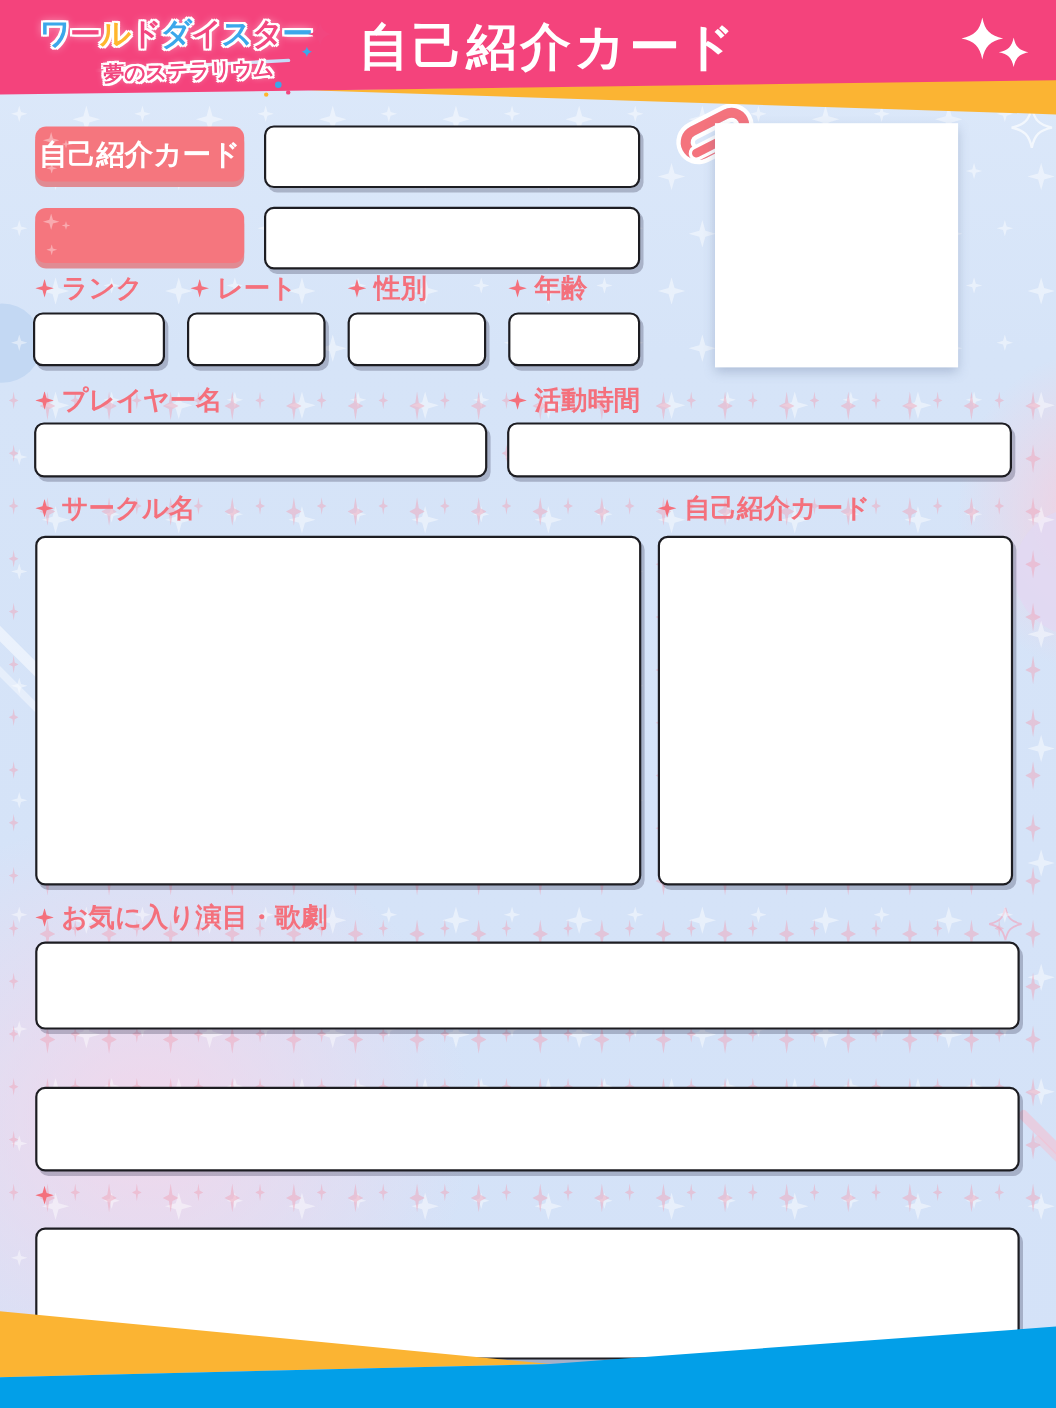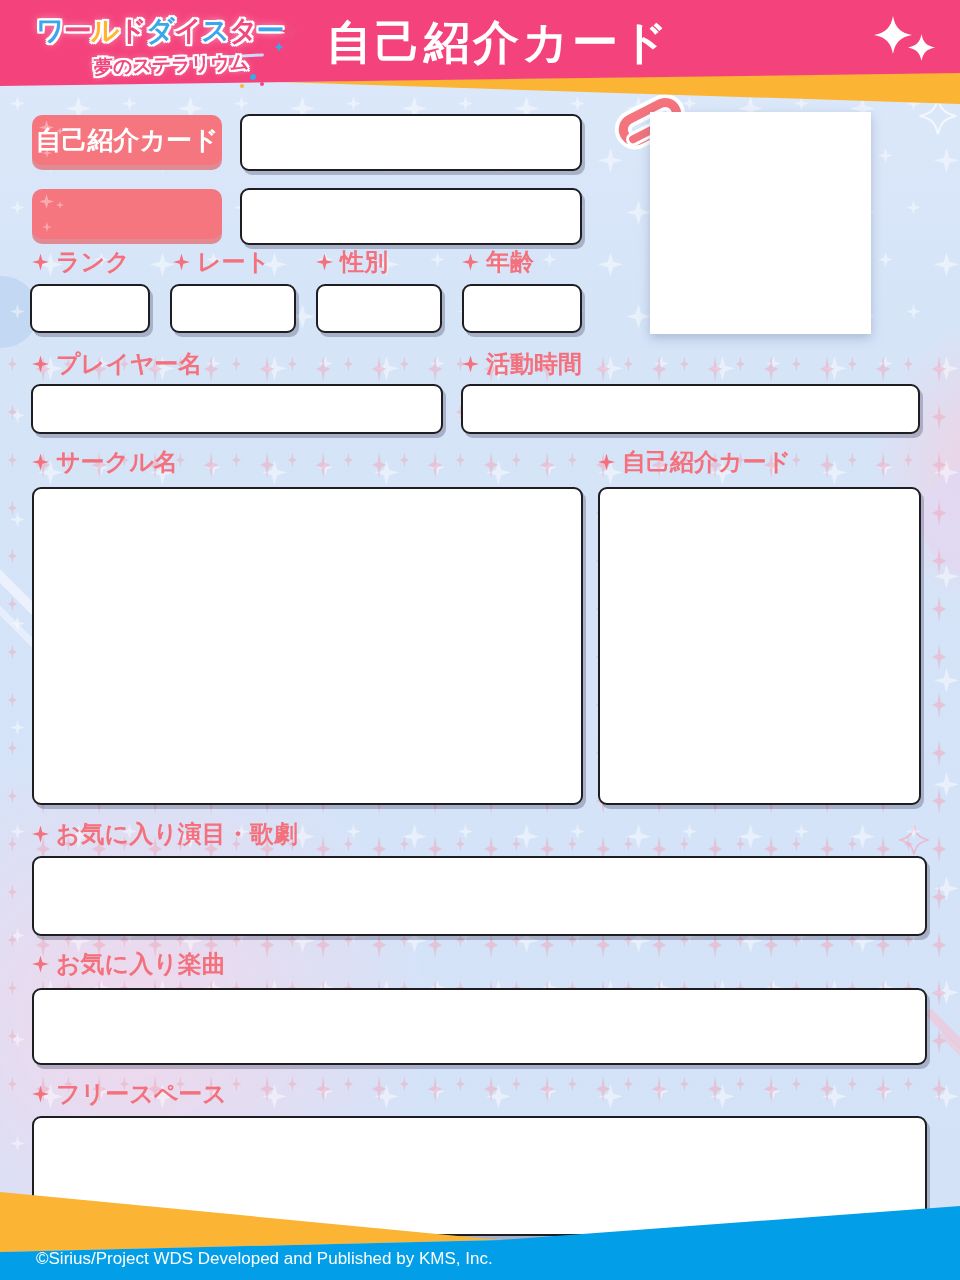--- a/index.html
+++ b/index.html
@@ -1084,31 +1084,25 @@
   </div>
   <div class="box" style="left:32px;top:487px;width:551px;height:318px;"></div>
   <div class="box" style="left:598px;top:487px;width:323px;height:318px;"></div>
 
   <div class="field-label" style="left:32px;top:818px;">
     <span class="spark-ico"></span>
     <span>お気に入り演目・歌劇</span>
   </div>
   <div class="box" style="left:32px;top:856px;width:895px;height:80px;"></div>
 
-  <div class="field-label" style="left:32px;top:948px;">
-    <span class="spark-ico"></span>
-    <span>お気に入り楽曲</span>
-  </div>
   <div class="box" style="left:32px;top:988px;width:895px;height:77px;"></div>
 
   <div class="field-label" style="left:32px;top:1078px;">
     <span class="spark-ico"></span>
-    <span>フリースペース</span>
   </div>
   <div class="box" style="left:32px;top:1116px;width:895px;height:120px;"></div>
 
   <svg class="footer-svg" width="960" height="100" viewBox="0 0 960 100">
     <polygon points="0,12 500,60 0,72" fill="#fbb433"></polygon>
     <polygon points="0,72 500,60 960,26 960,100 0,100" fill="#029fe8"></polygon>
   </svg>
-  <div class="copyright">©Sirius/Project WDS Developed and Published by KMS, Inc.</div>
 
 </div>
 
 </body></html>

